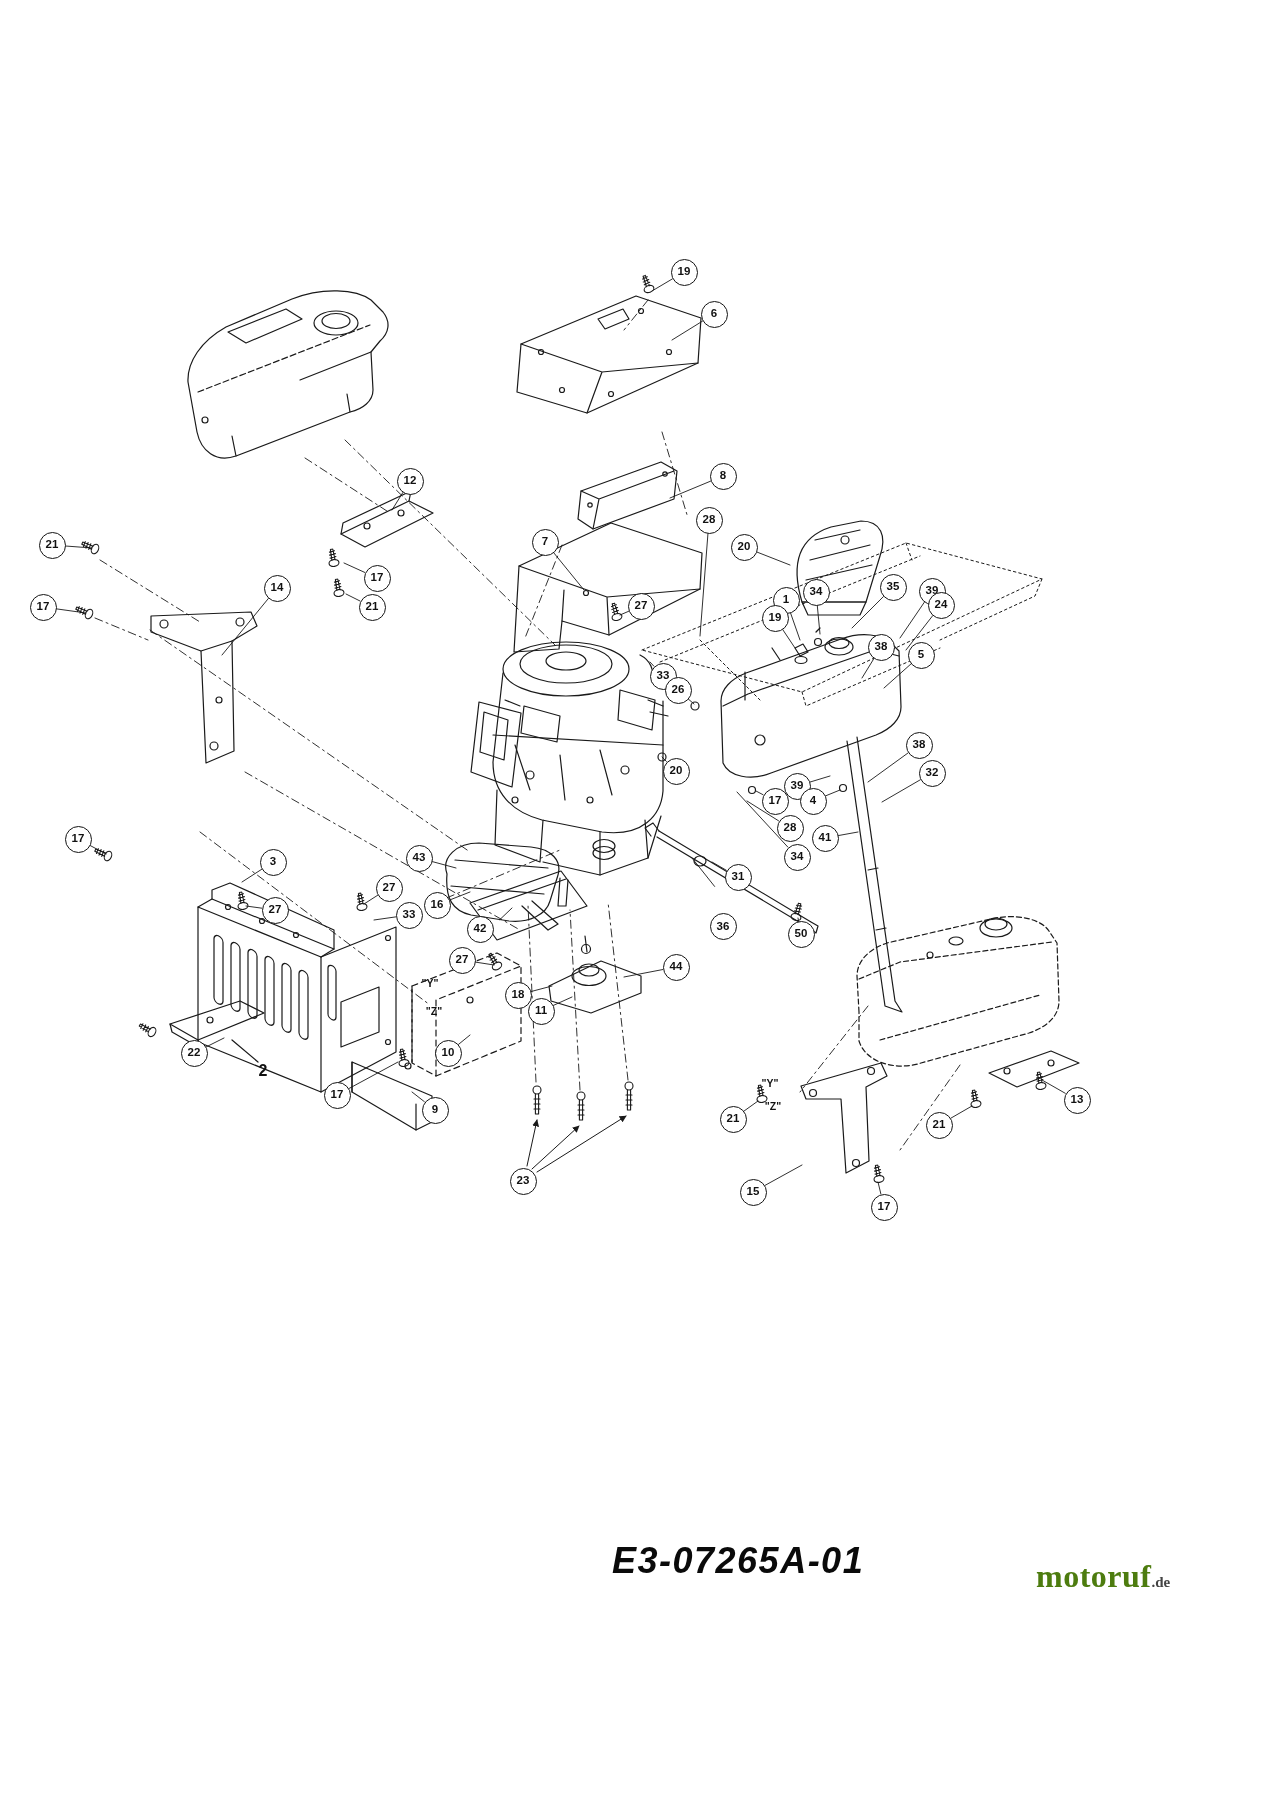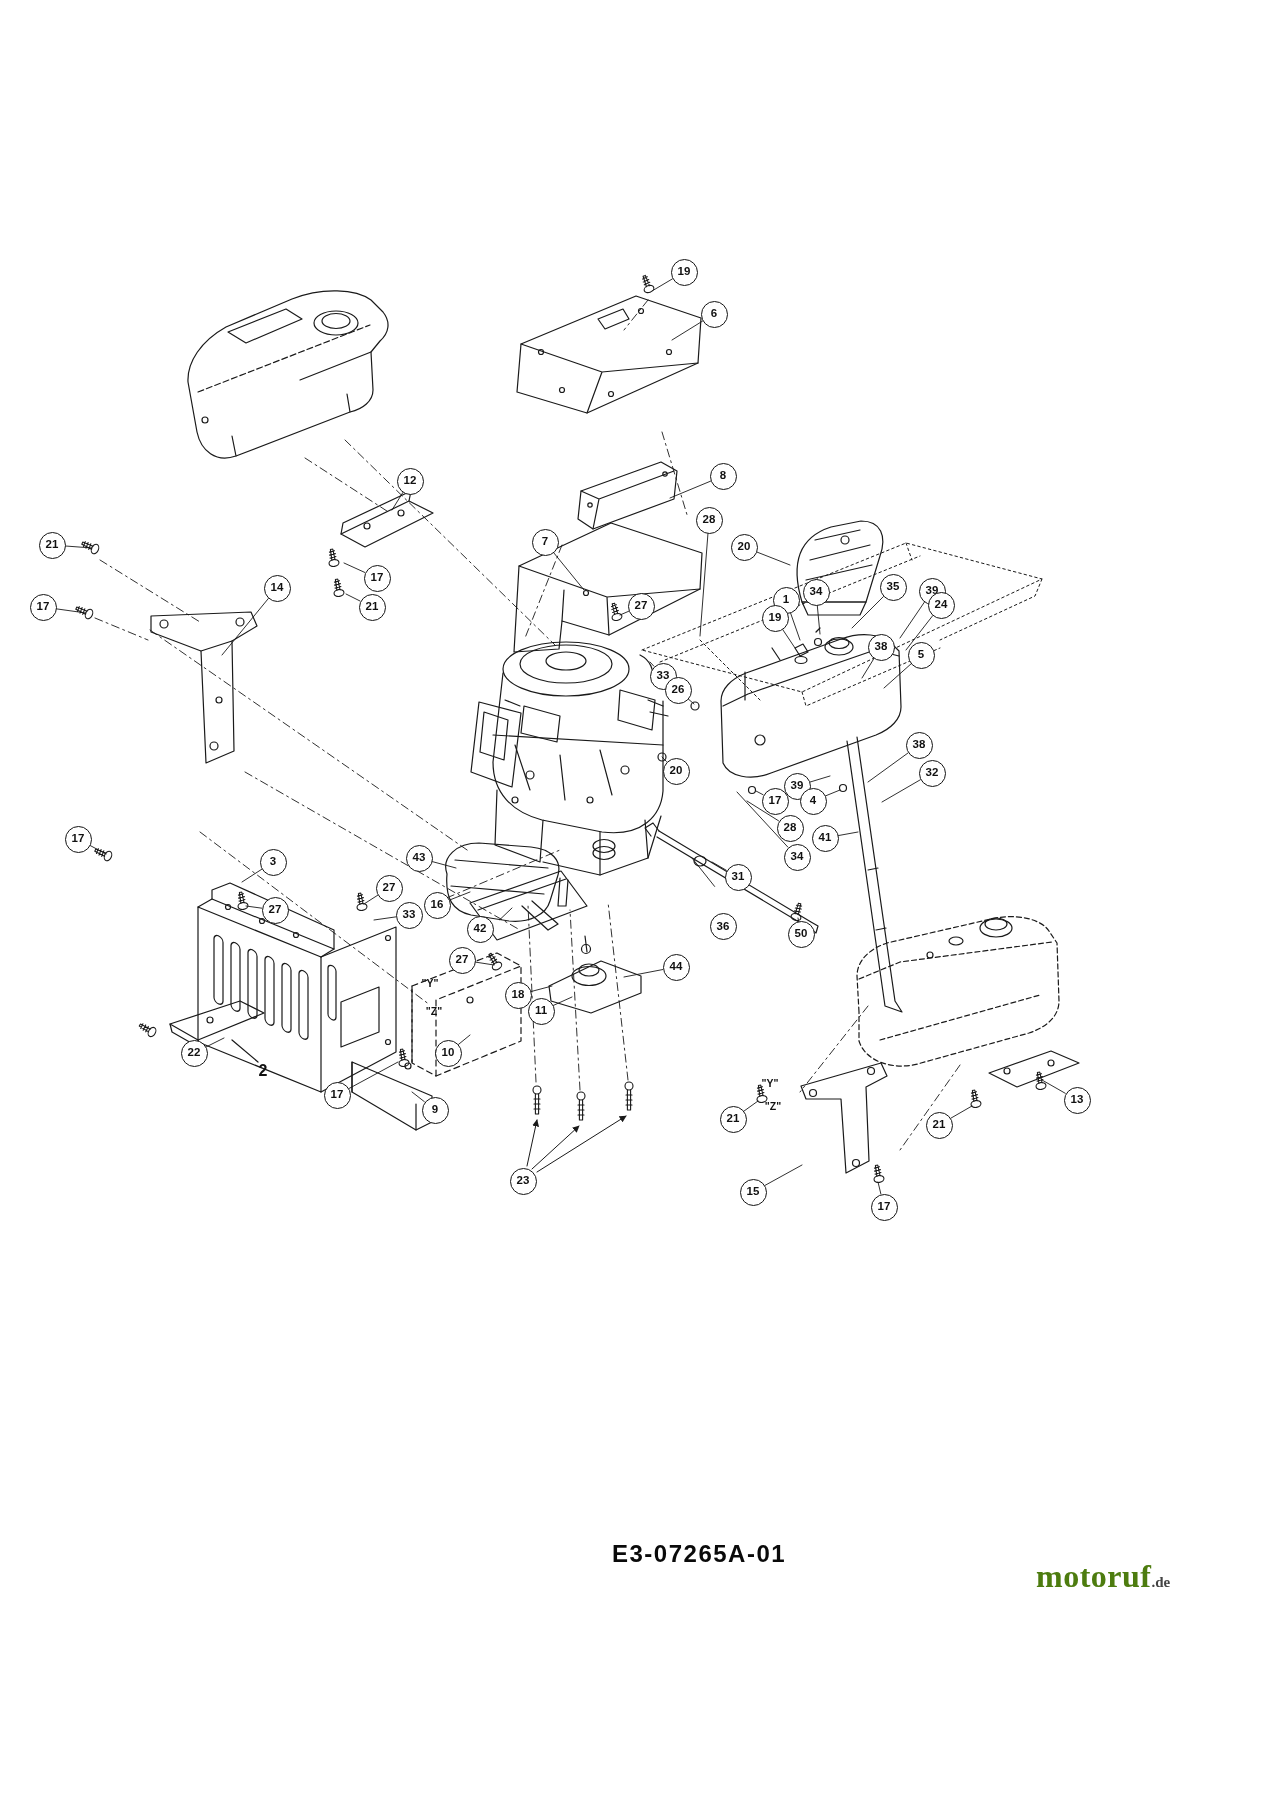--- a/index.html
+++ b/index.html
@@ -10,22 +10,22 @@
   .callout{
     position:absolute;width:27px;height:27px;margin-left:-13.5px;margin-top:-13.5px;
     border:1.5px solid #141414;border-radius:50%;background:#ffffff;
     display:flex;align-items:center;justify-content:center;
     font-size:11.5px;font-weight:700;color:#111;line-height:1;z-index:3;
   }
   .diagram-label{position:absolute;transform:translate(-50%,-50%);color:#111;z-index:3;white-space:nowrap}
   .part-number{font-size:16px;font-weight:700}
   .axis-label{font-size:10.5px;font-weight:700}
   .footer-code{
-    position:absolute;left:612px;top:1540px;font-size:24px;font-weight:700;
-    letter-spacing:1.5px;color:#0a0a0a;z-index:4;font-family:"Liberation Sans",sans-serif;
+    position:absolute;left:612px;top:1540px;font-size:36px;font-weight:700;
+    letter-spacing:1.5px;color:#0a0a0a;z-index:4;font-family:"Liberation Sans",sans-serif;font-style:italic;
   }
   .logo{position:absolute;left:1036px;top:1558px;z-index:4;font-family:"Liberation Serif",serif;font-weight:700;white-space:nowrap}
   .logo .brand{font-size:32px;letter-spacing:0.5px}
   .logo .tld{font-size:15px;color:#444;font-weight:700}
 </style>
 </head>
 <body>
 
 <div class="page">
 

